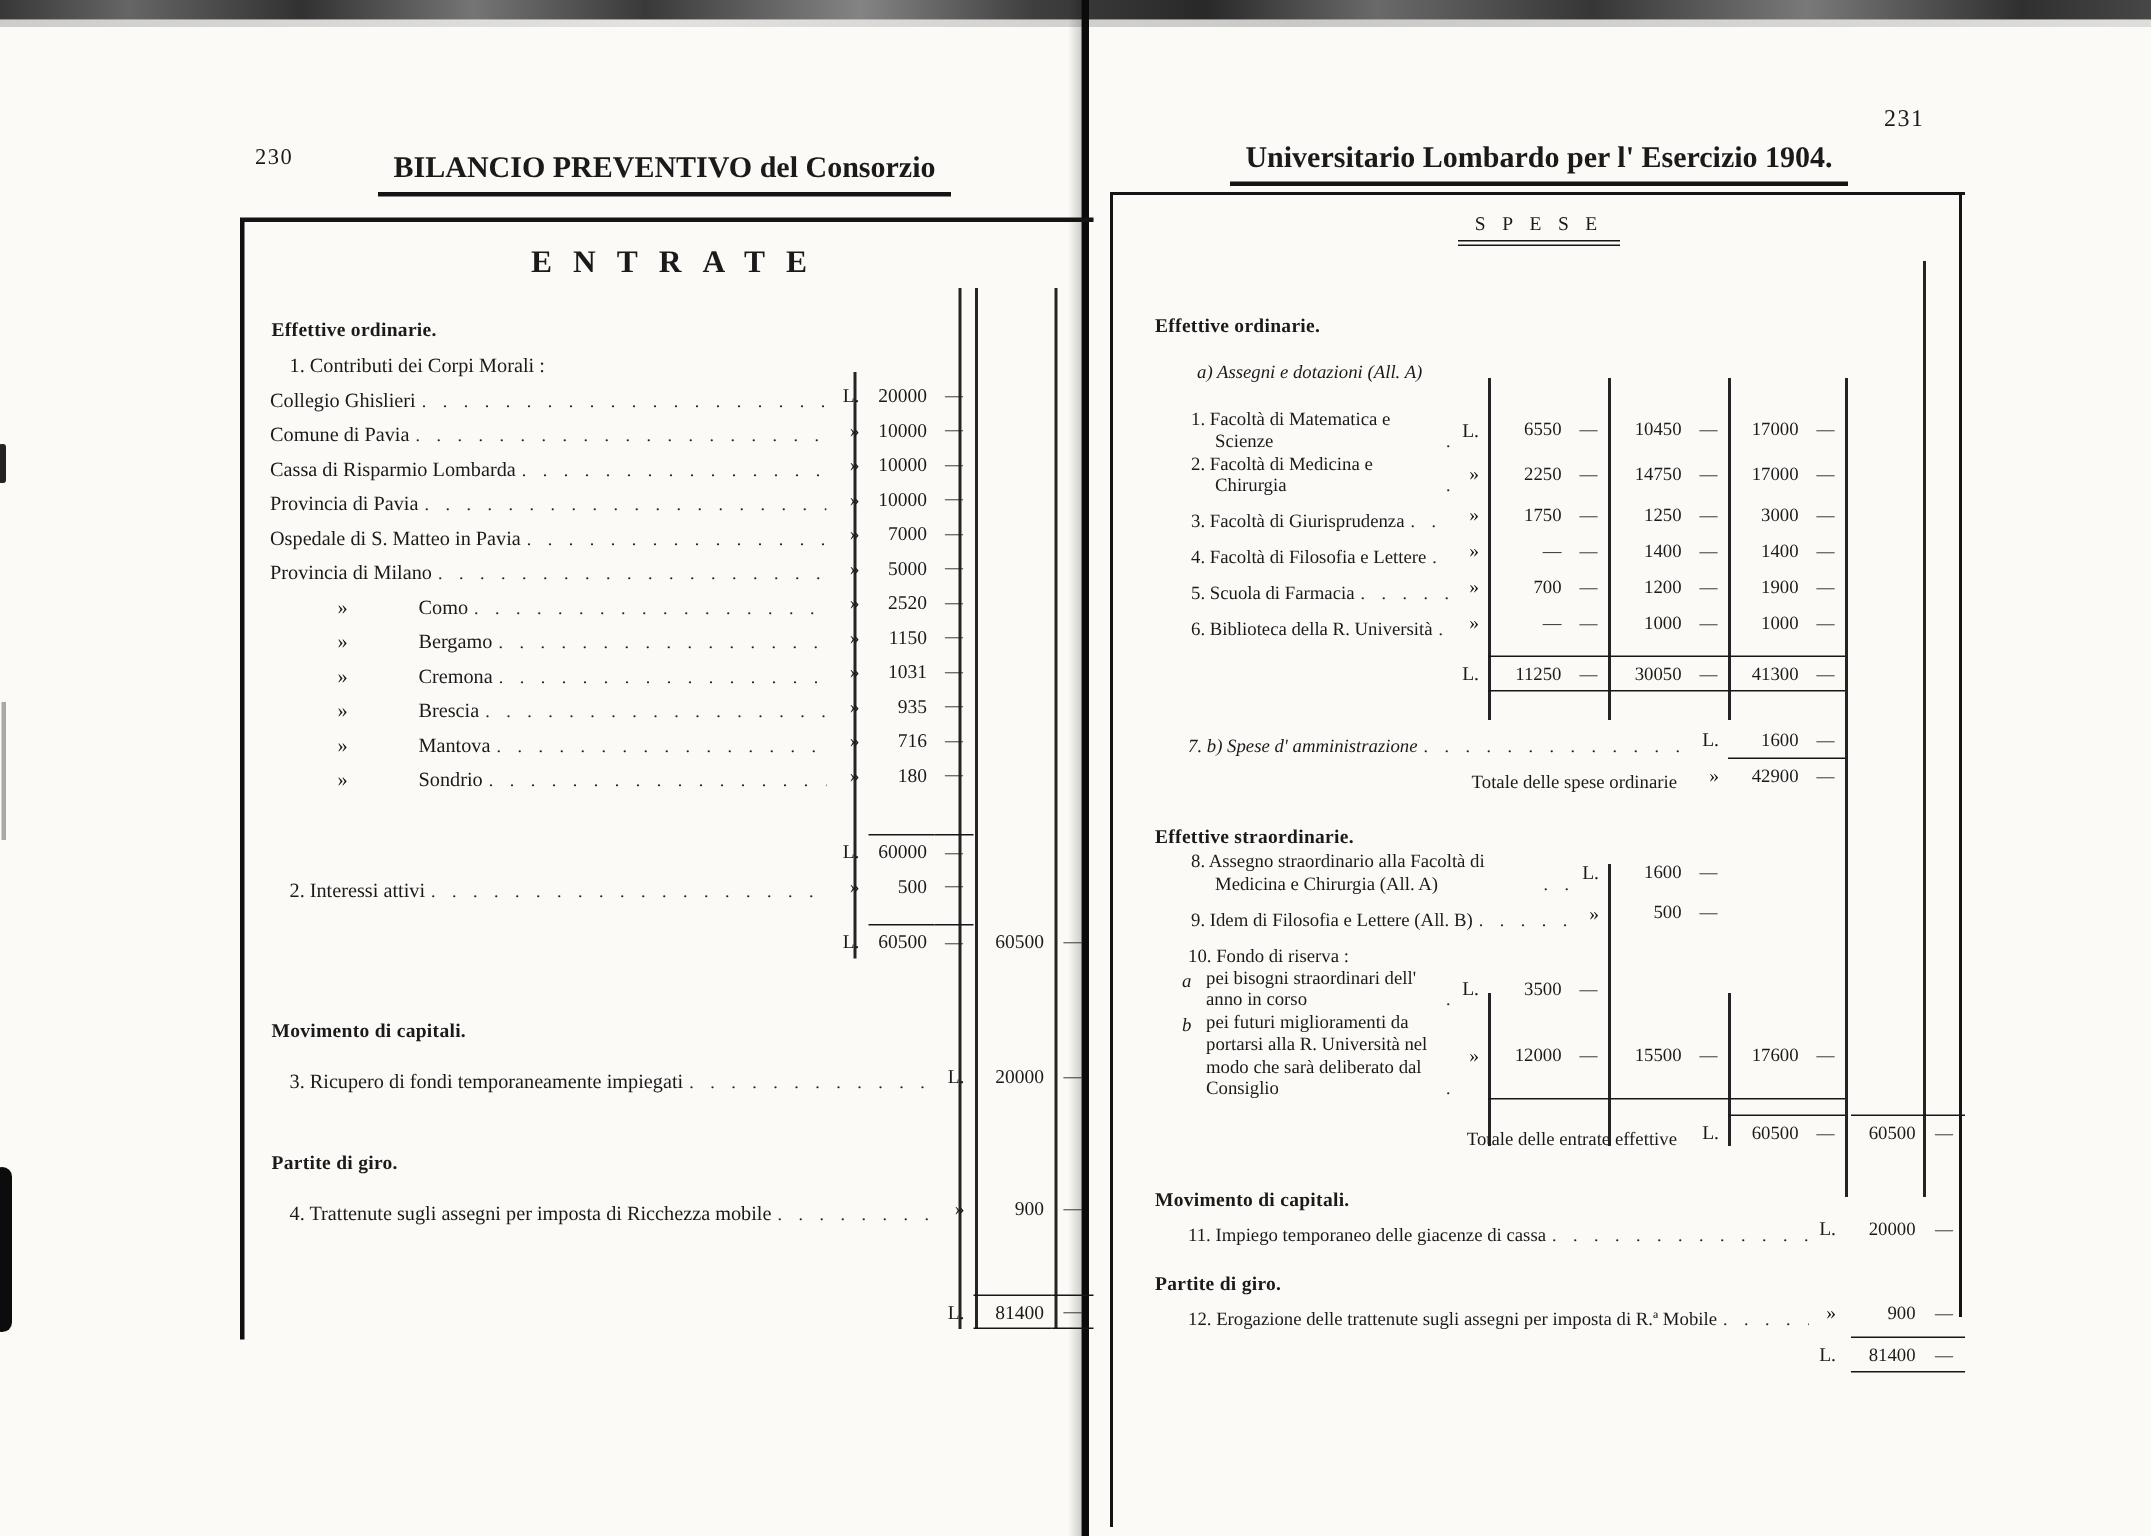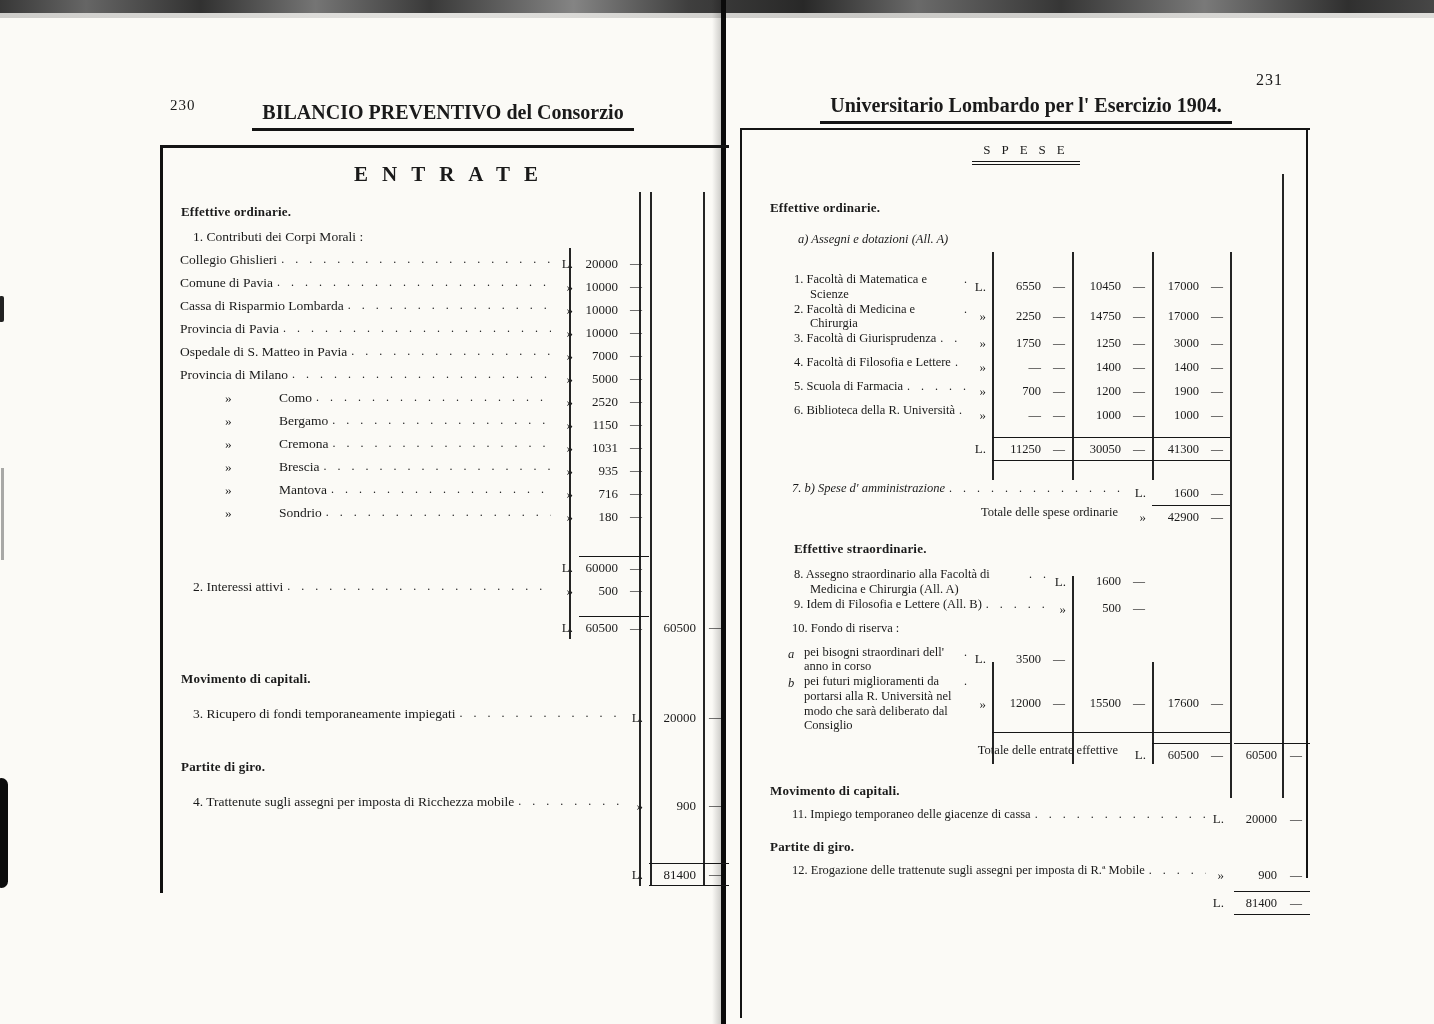--- a/index.html
+++ b/index.html
@@ -39,21 +39,21 @@
     font-size:21px;font-weight:700;letter-spacing:14px;text-indent:14px}
   .spese-title{position:absolute;left:0;top:10px;width:100%;text-align:center}
   .spese-title span{display:inline-block;font-size:13px;font-weight:400;letter-spacing:11px;
     text-indent:11px;border-bottom:4px double #161616;padding:0 4px 3px 0}
 
   .rows{position:absolute;left:0;width:100%}
   .rows-entrate{top:56px}
   .rows-spese{top:70px}
 
   
-  .row{display:flex;align-items:flex-start}
+  .row{display:flex;align-items:flex-end}
   .pl .row{min-height:23px;font-size:13.5px}
   .pr .row{min-height:24px;font-size:12.5px}
   .lbl{line-height:1.18}
   .prefix{flex:none;line-height:1.18}
   .row.h .lbl{font-weight:700;font-size:13px;letter-spacing:.2px}
   .pl .row.h .lbl{margin-left:18px}
   .pr .row.h .lbl{margin-left:28px}
   .sub .lbl{margin-left:56px;font-style:italic}
   .italic .lbl{font-style:italic}
   .pl .i0 .lbl{margin-left:30px}
@@ -429,21 +429,21 @@
           <span class="cell c4d dash"></span>
         </div>
         <div class="row tright rulec3 s-c3only">
           <span class="lbl">Totale delle spese ordinarie</span>
           <span class="cell cur cur">»</span>
           <span class="cell c3 num">42900</span>
           <span class="cell c3d dash">—</span>
           <span class="cell c4 num"></span>
           <span class="cell c4d dash"></span>
         </div>
-        <div class="row h s-full" style="margin-top: 12px; margin-left: 24px;">
+        <div class="row h s-full" style="margin-top: 12px;">
           <span class="lbl">Effettive straordinarie.</span>
         </div>
         <div class="row it dotted s-c2start" style="margin-top: 2px;">
           <span class="lbl">8. Assegno straordinario alla Facoltà di Medicina e Chirurgia (All. A)</span>
           <span class="dots"></span>
           <span class="cell cur cur">L.</span>
           <span class="cell c2 num">1600</span>
           <span class="cell c2d dash">—</span>
           <span class="cell c3 num"></span>
           <span class="cell c3d dash"></span>

